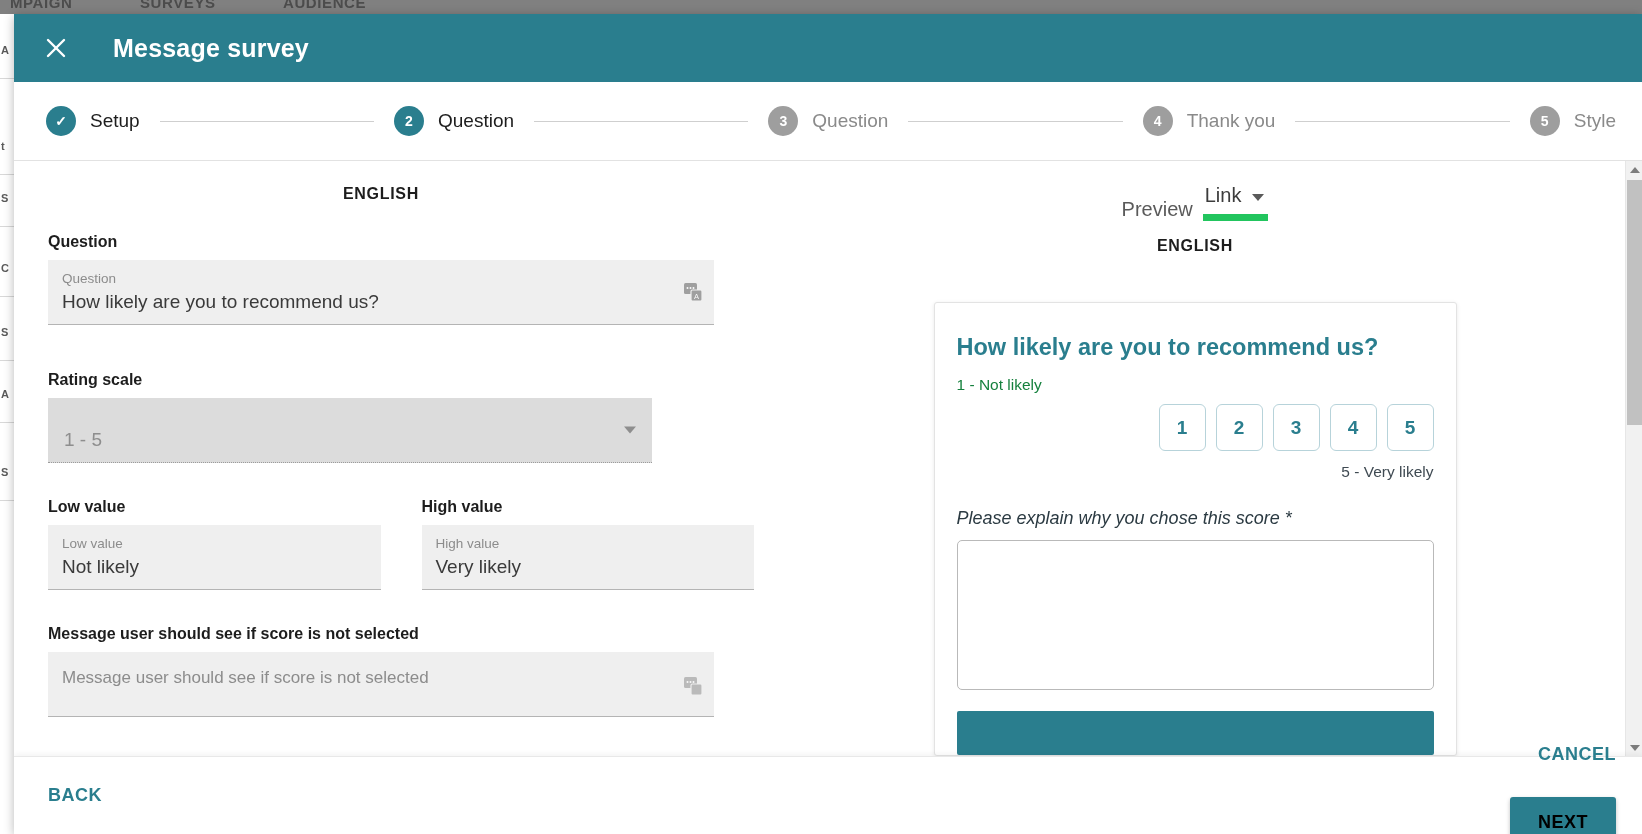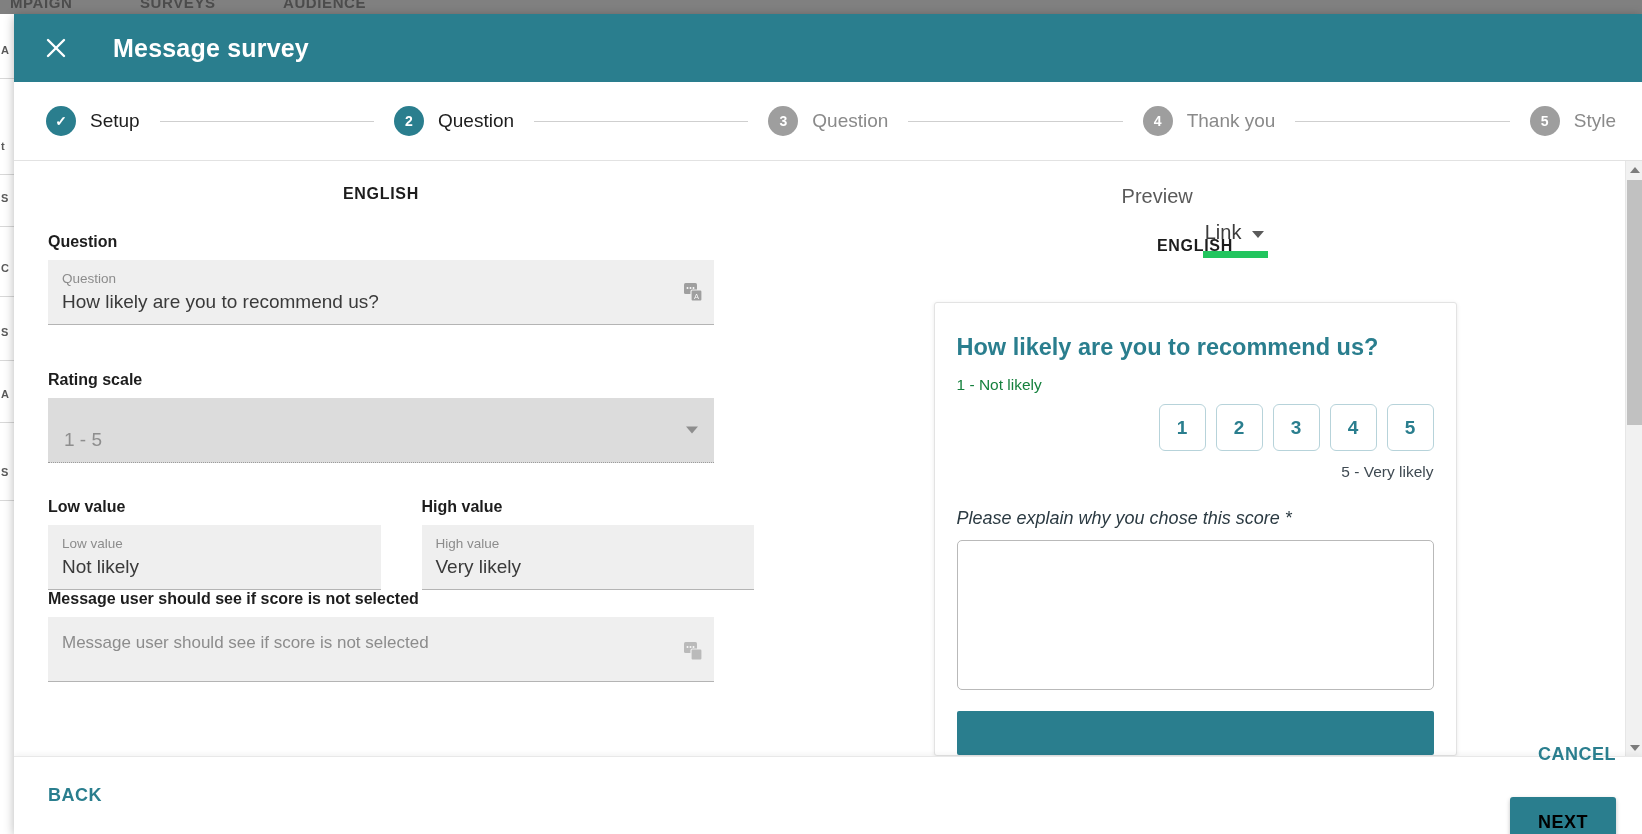--- a/index.html
+++ b/index.html
@@ -159,21 +159,21 @@
   .placeholder-field .pf-placeholder { font-size: 17px; color: #8c8c8c; }
 
   .two-col { display: flex; gap: 41px; }
   .two-col > div { width: 353px; }
 
   
   #preview-col {
     position: absolute; top: 0; left: 760px; right: 26px;
   }
   #preview-header {
-    display: flex; align-items: flex-start; justify-content: center;
+    display: flex; align-items: flex-end; justify-content: center;
     padding-top: 24px; height: 60px;
   }
   #preview-word {
     font-size: 20px; color: #5a5a5a; margin-right: 10px;
   }
   #preview-select {
     position: relative; display: flex; align-items: center;
     border-bottom: 7px solid #22c55e; padding: 0 4px 7px 2px;
     cursor: pointer;
     margin-top: 36px;
@@ -372,21 +372,21 @@
                 <circle cx="9.5" cy="5" r="1" fill="#ffffff"></circle>
                 <rect x="7" y="7" width="11" height="11" rx="1.5" fill="#6f6f6f" stroke="#efefef" stroke-width="1.2"></rect>
                 <text x="12.5" y="15.6" font-size="7.5" fill="#ffffff" font-family="Liberation Sans, sans-serif" text-anchor="middle">A</text>
               </svg>
             </span>
           </div>
         </div>
 
         <div style="margin-top:46px;">
           <div class="field-label">Rating scale</div>
-          <div class="select-field" style="width:666px;">
+          <div class="select-field" style="width:604px;">
             <div class="sf-value">1 - 5</div>
             <span class="select-caret"></span>
           </div>
         </div>
 
         <div class="two-col" style="margin-top:35px;">
           <div>
             <div class="field-label">Low value</div>
             <div class="filled-field" style="padding-right:14px;">
               <div class="ff-label">Low value</div>
@@ -395,21 +395,21 @@
           </div>
           <div>
             <div class="field-label">High value</div>
             <div class="filled-field" style="padding-right:14px;">
               <div class="ff-label">High value</div>
               <div class="ff-value">Very likely</div>
             </div>
           </div>
         </div>
 
-        <div style="">
+        <div style="margin-top:35px;">
           <div class="field-label">Message user should see if score is not selected</div>
           <div class="placeholder-field" style="width:666px;">
             <div class="pf-placeholder">Message user should see if score is not selected</div>
             <span class="field-icon" style="top:34px;">
               <svg width="18" height="18" viewBox="0 0 18 18" aria-hidden="true">
                 <rect x="0" y="0" width="13" height="11" rx="1.5" fill="#9a9a9a"></rect>
                 <circle cx="3.5" cy="5" r="1" fill="#ffffff"></circle>
                 <circle cx="6.5" cy="5" r="1" fill="#ffffff"></circle>
                 <circle cx="9.5" cy="5" r="1" fill="#ffffff"></circle>
                 <rect x="7" y="7" width="11" height="11" rx="1.5" fill="#9a9a9a" stroke="#efefef" stroke-width="1.2"></rect>

